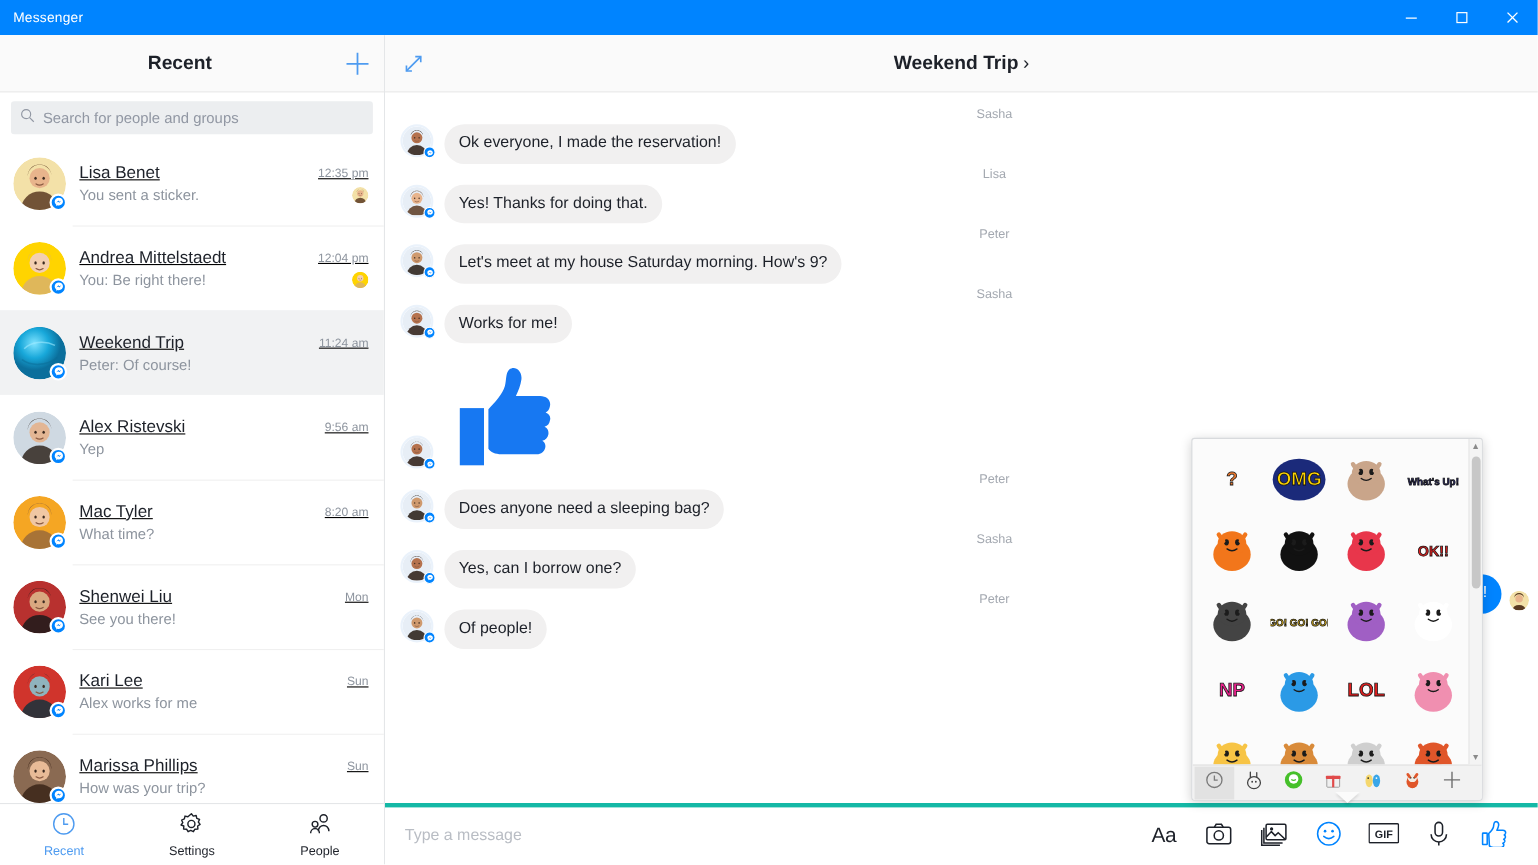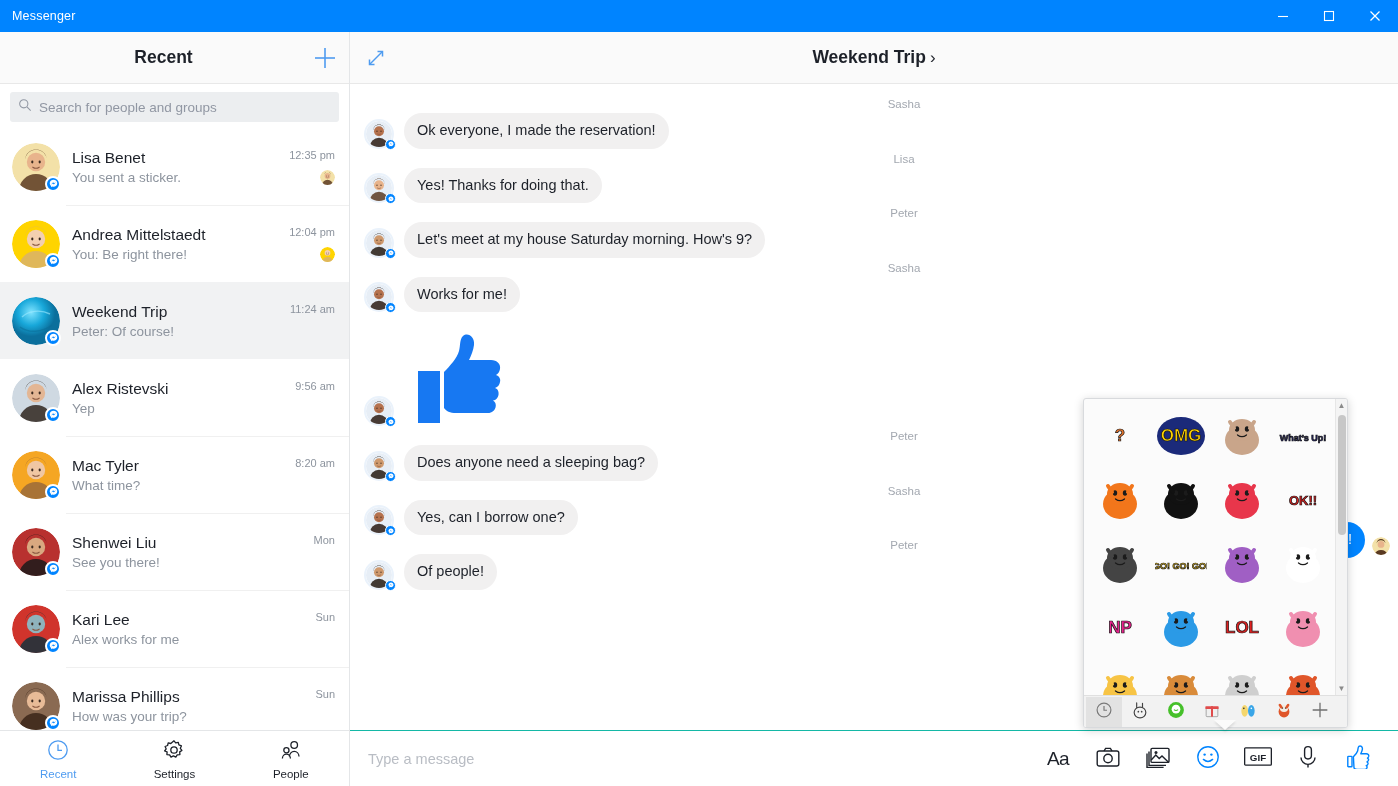--- a/index.html
+++ b/index.html
@@ -73,21 +73,21 @@
     width: 48px; height: 48px; border-radius: 50%; overflow: hidden; position: relative;
   }
   .badge-msgr {
     position: absolute; right: -1px; bottom: -1px; width: 16px; height: 16px;
     border-radius: 50%; background: #0084ff; border: 2px solid #fff;
     display: flex; align-items: center; justify-content: center;
   }
   .badge-msgr svg { width: 9px; height: 9px; display: block; }
 
   .convo-main { flex: 1; min-width: 0; display: flex; flex-direction: column; gap: 3px; }
-  .convo-row1 { display: flex; align-items: flex-start; }
+  .convo-row1 { display: flex; align-items: center; text-decoration: underline; }
   .convo-name { font-size: 15.5px; color: #1d2129; font-weight: 400; flex: 1;
     white-space: nowrap; overflow: hidden; text-overflow: ellipsis; }
   .convo-time { font-size: 11px; color: #8d949e; margin-left: 8px; flex: 0 0 auto; }
   .convo-row2 { display: flex; align-items: center; }
   .convo-snippet { font-size: 13.5px; color: #8d949e; flex: 1;
     white-space: nowrap; overflow: hidden; text-overflow: ellipsis; }
   .receipt { width: 15px; height: 15px; border-radius: 50%; overflow: hidden; flex: 0 0 15px; margin-left: 8px; }
 
   .left-nav {
     height: 56px; flex: 0 0 56px; display: flex; border-top: 1px solid #e4e6e8; background: #fff;
@@ -109,41 +109,41 @@
   .chat-title {
     position: absolute; left: 0; right: 0; text-align: center; pointer-events: none;
     font-size: 17.5px; font-weight: 700; color: #1d2129;
     display: flex; align-items: center; justify-content: center; gap: 4px;
   }
   .chat-title .chev { font-weight: 400; font-size: 17px; color: #1d2129; }
 
   .thread { flex: 1; overflow: hidden; padding: 14px 0 6px 0; position: relative; }
   .msg-group { display: flex; flex-direction: column; margin-bottom: 4px; }
   .msg-sender { font-size: 11.5px; color: #a3a8b0; margin-left: 60px; margin-bottom: 3px; text-align: center; }
-  .msg-row { display: flex; align-items: flex-end; gap: 10px; padding-left: 14px; }
+  .msg-row { display: flex; align-items: flex-start; gap: 10px; padding-left: 14px; }
   .msg-avatar { width: 30px; height: 30px; flex: 0 0 30px; position: relative; }
   .msg-avatar .pic { width: 30px; height: 30px; border-radius: 50%; overflow: hidden;
     border: 2px solid #eaf2fb; box-sizing: border-box; }
   .msg-avatar .badge-msgr { width: 11px; height: 11px; border-width: 1.5px; right: -2px; bottom: -1px; }
   .msg-avatar .badge-msgr svg { width: 6px; height: 6px; }
   .bubble {
     background: #f1f0f0; color: #1d2129; font-size: 14.5px; line-height: 1.35;
     border-radius: 18px; padding: 8px 13px; max-width: 430px;
   }
   .bubble.blue { background: #0084ff; color: #fff; }
   .sticker-msg { padding-left: 14px; display: flex; align-items: flex-end; gap: 10px; }
   .thumb-sticker { width: 110px; height: 110px; }
 
   .outgoing-wrap { position: absolute; right: 0; top: 438px; display: flex; align-items: flex-end; gap: 7px; padding-right: 8px; }
   .outgoing-wrap .receipt { width: 18px; height: 18px; flex: 0 0 18px; margin: 0 0 3px 0; }
 
   
   .composer {
     height: 56px; flex: 0 0 56px; display: flex; align-items: center;
-    border-top: 1px solid #14b8a6; background: #fff; padding: 0 12px 0 0;
+    border-top: 4px solid #14b8a6; background: #fff; padding: 0 12px 0 0;
   }
   .composer-input {
     flex: 1; border: 0; outline: none; background: transparent; padding-left: 18px;
     font-family: "Liberation Sans", sans-serif; font-size: 14.5px; color: #1d2129;
   }
   .composer-input::placeholder { color: #b9bdc4; }
   .tools { display: flex; align-items: center; gap: 22px; padding-right: 14px; }
   .tool { display: flex; align-items: center; justify-content: center; width: 28px; height: 28px; color: #1d2129; }
   .tool.accent { color: #0084ff; }
   .tool-aa { font-size: 19px; letter-spacing: -.5px; color: #1d2129; }

